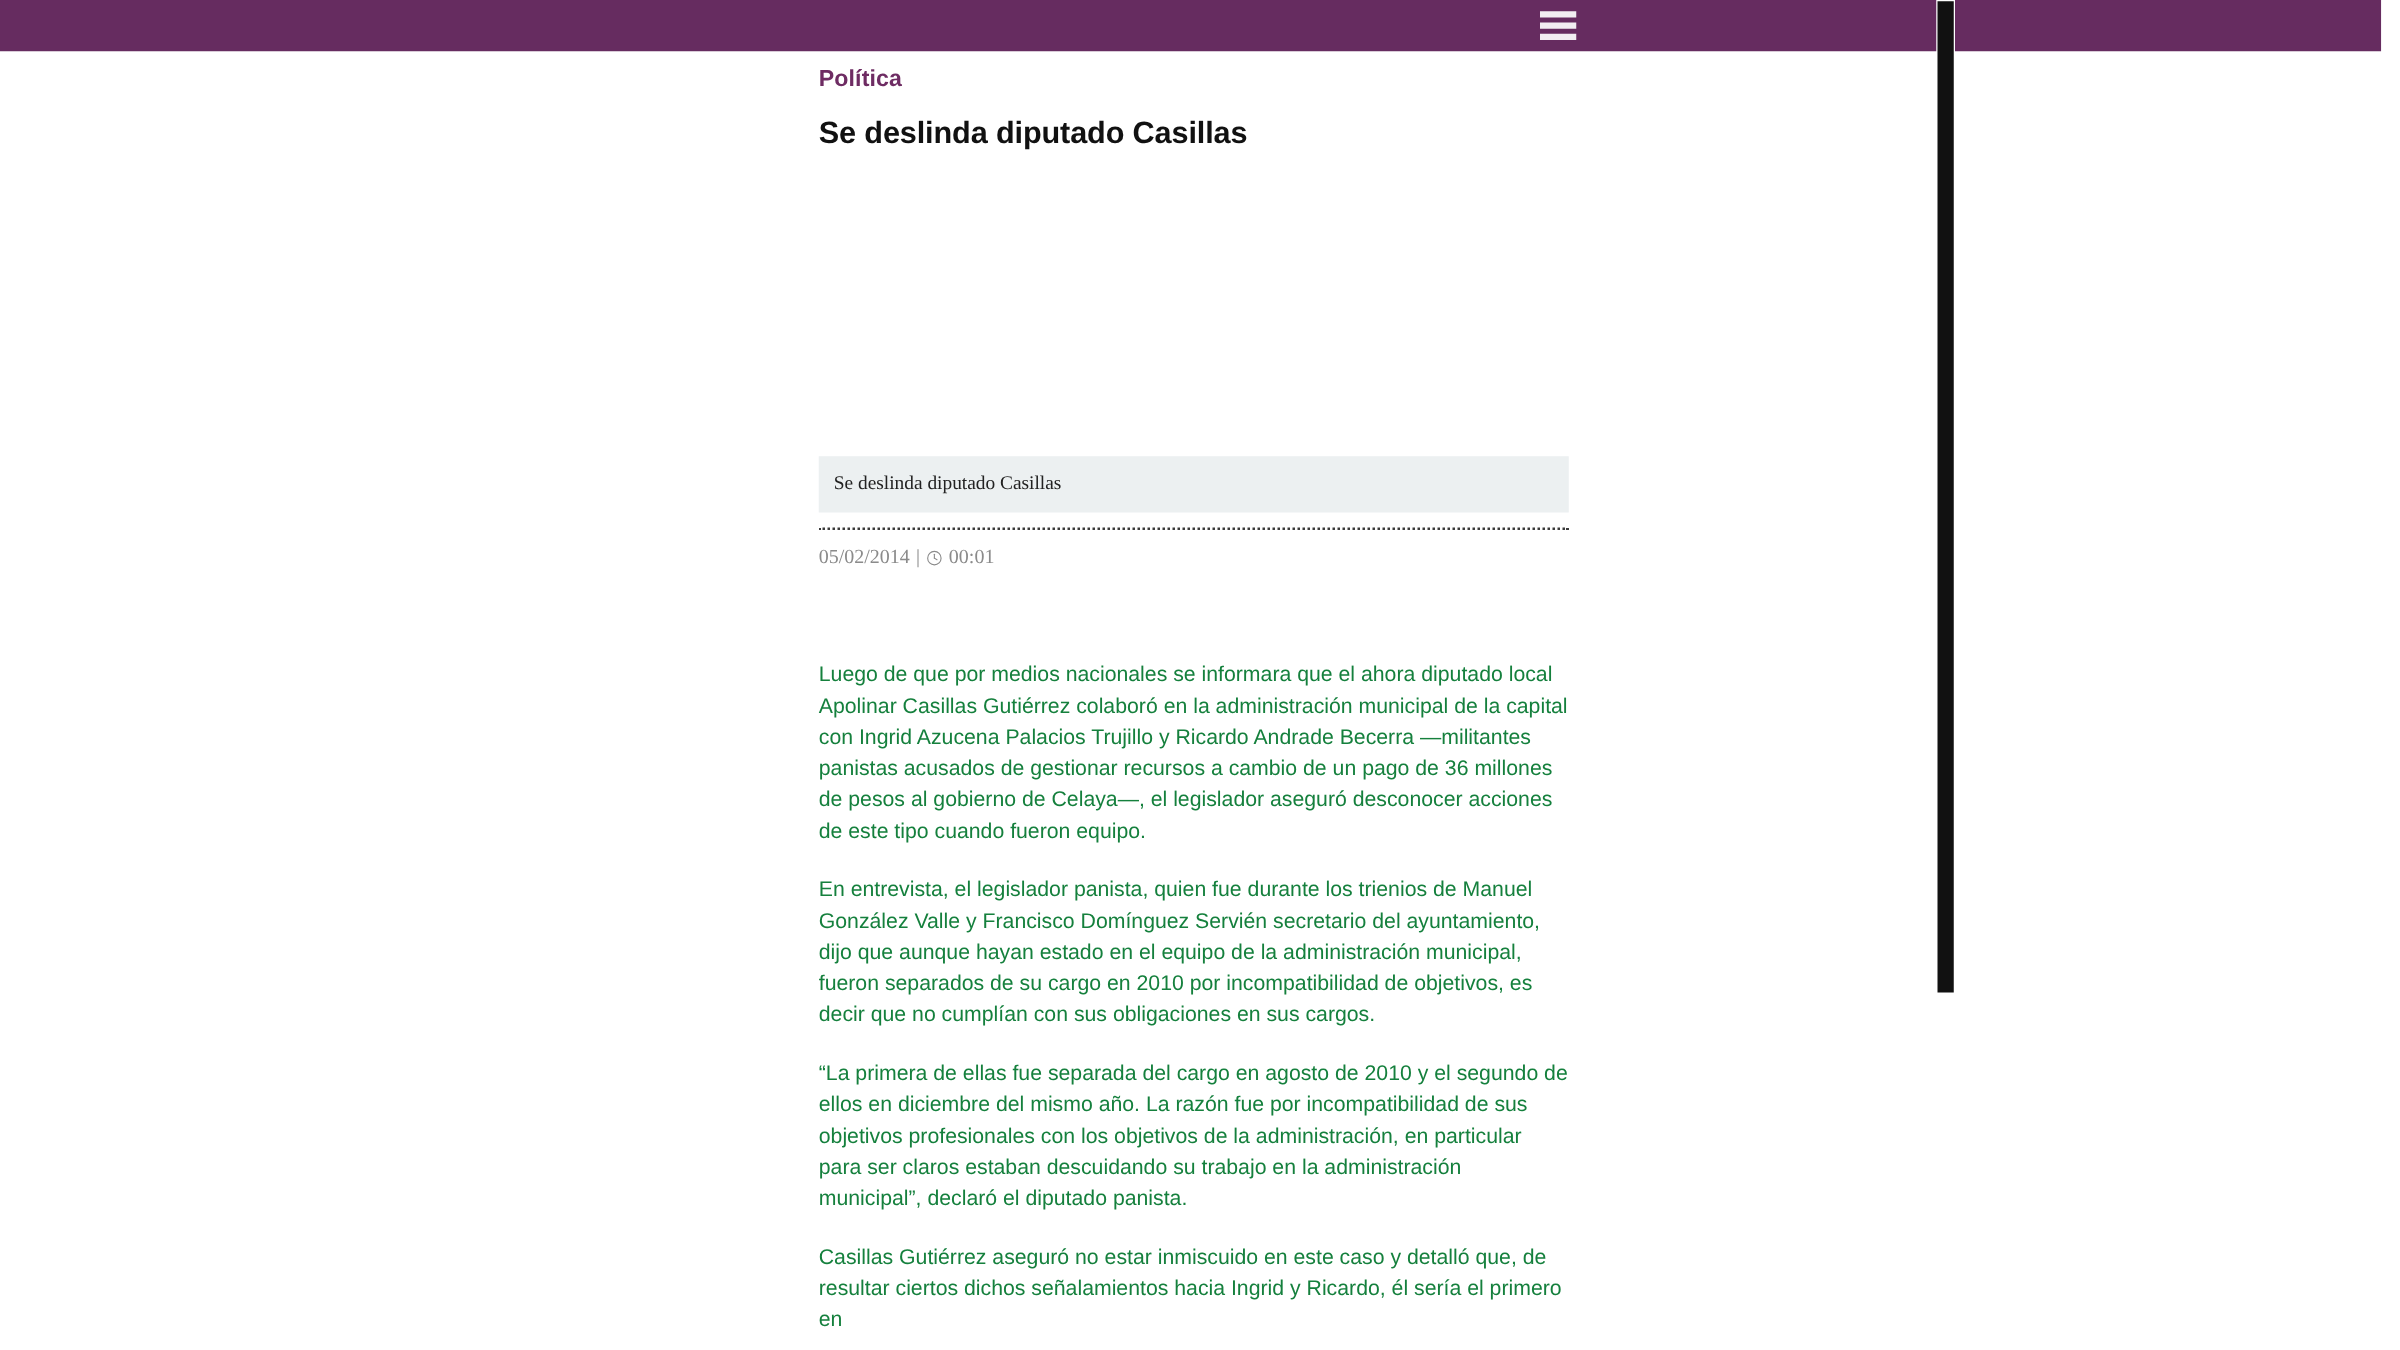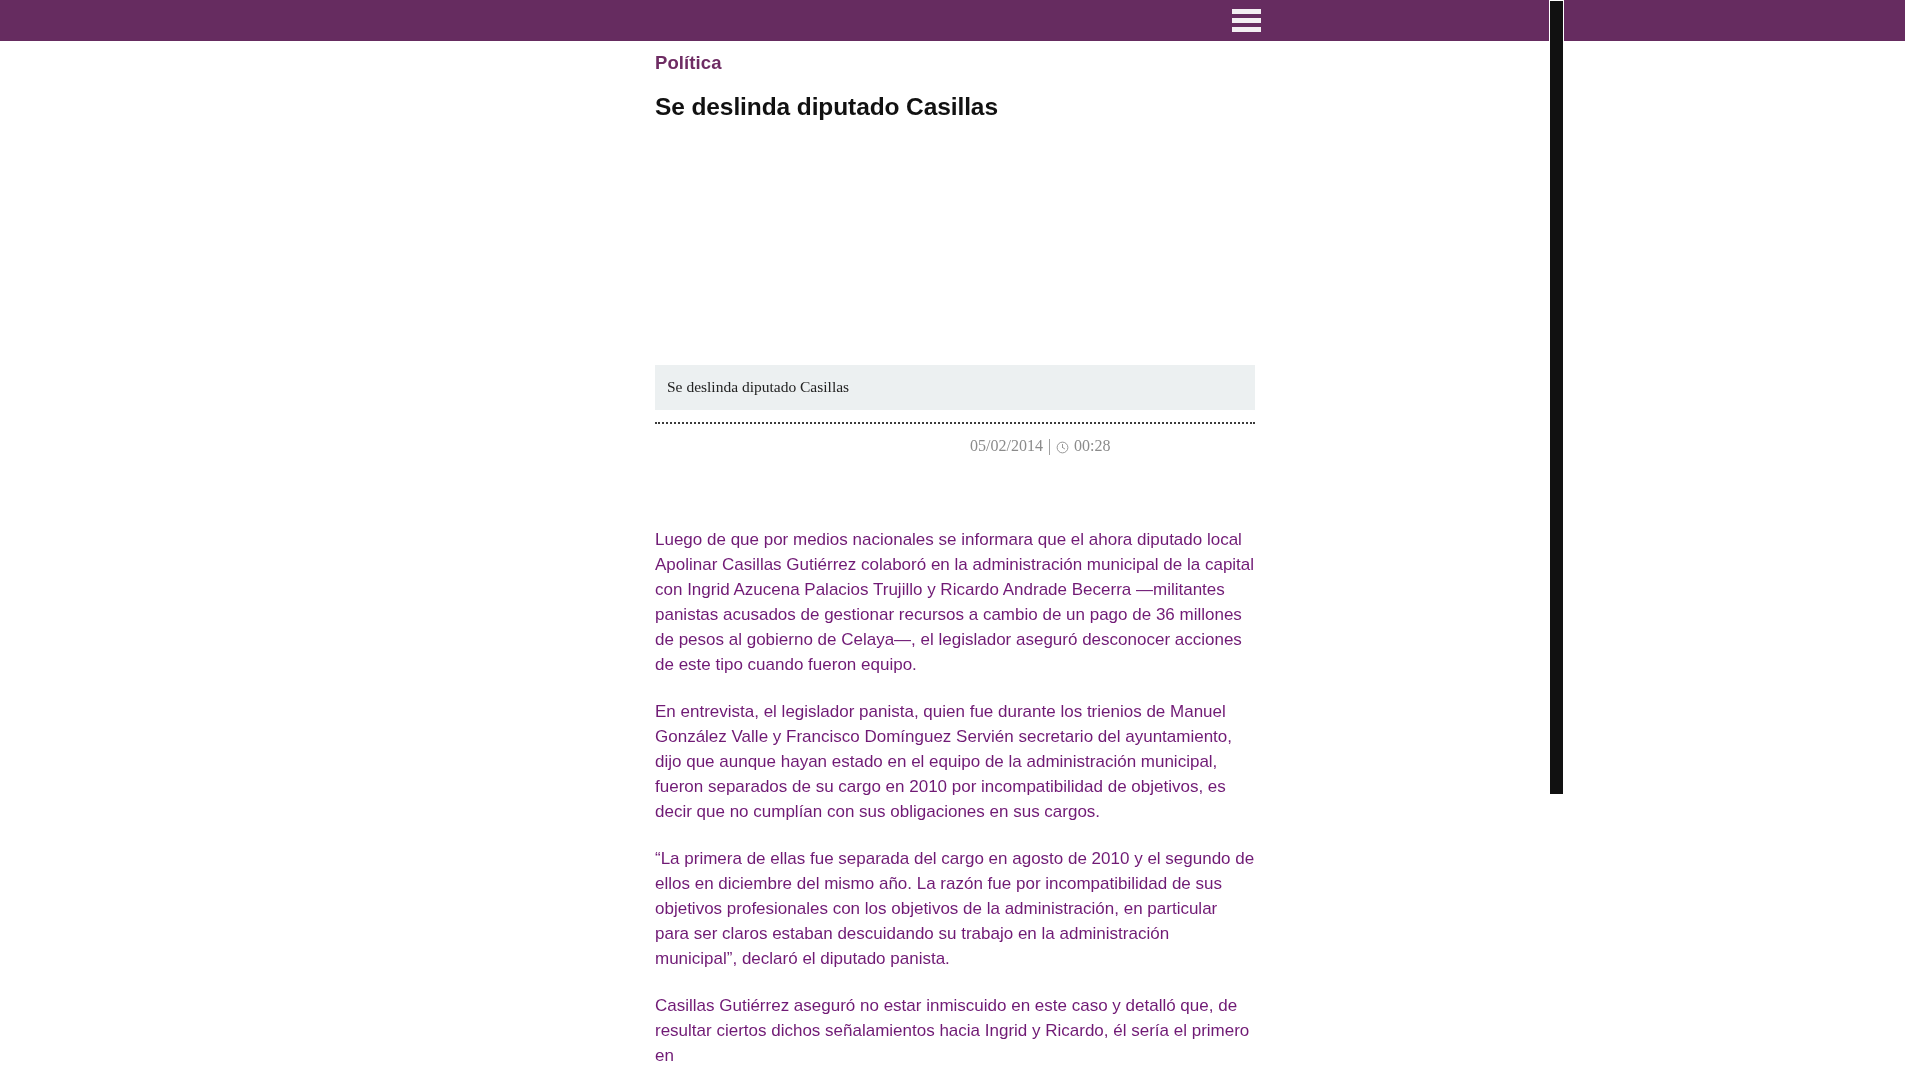--- a/index.html
+++ b/index.html
@@ -113,21 +113,20 @@
     border-top: 2px dotted #3b3b3b;
     margin-top: 12px;
   }
 
   
   .meta-row {
     width: 600px;
     display: flex;
     align-items: flex-start;
     padding-top: 13px;
-    justify-content: flex-end;
   }
   .meta-left {
     width: 285px;
     flex: 0 0 285px;
     font-family: "Liberation Serif", serif;
     font-size: 16px;
     color: #8b8b8b;
     display: flex;
     align-items: center;
     gap: 5px;
@@ -168,21 +167,21 @@
 
   
   .body-copy {
     width: 600px;
     padding-top: 73px;
   }
   .body-copy p {
     margin: 0 0 22px 0;
     font-size: 17px;
     line-height: 1.47;
-    color: #701a75;
+    color: #15803d;
     text-align: left;
   }
 
   
   .scrollbar-track {
     position: absolute;
     right: 0; top: 0;
     width: 15px;
     height: 1080px;
     background: #ffffff;
@@ -230,21 +229,21 @@
         <div class="meta-left">
           <span>05/02/2014</span>
           <span>|</span>
           <span class="clock-icon">
             <svg width="13" height="13" viewBox="0 0 16 16" aria-hidden="true">
               <circle cx="8" cy="8" r="6.6" fill="none" stroke="#8b8b8b" stroke-width="1.1"></circle>
               <line x1="8" y1="8" x2="8" y2="4.2" stroke="#8b8b8b" stroke-width="1.1" stroke-linecap="round"></line>
               <line x1="8" y1="8" x2="10.6" y2="9.6" stroke="#8b8b8b" stroke-width="1.1" stroke-linecap="round"></line>
             </svg>
           </span>
-          <span>00:28</span>
+          <span>00:01</span>
         </div>
 
       </div>
 
       <div class="body-copy">
         <p>Luego de que por medios nacionales se informara que el ahora diputado local Apolinar Casillas Gutiérrez colaboró en la administración municipal de la capital con Ingrid Azucena Palacios Trujillo y Ricardo Andrade Becerra —militantes panistas acusados de gestionar recursos a cambio de un pago de 36 millones de pesos al gobierno de Celaya—, el legislador aseguró desconocer acciones de este tipo cuando fueron equipo.</p>
         <p>En entrevista, el legislador panista, quien fue durante los trienios de Manuel González Valle y Francisco Domínguez Servién secretario del ayuntamiento, dijo que aunque hayan estado en el equipo de la administración municipal, fueron separados de su cargo en 2010 por incompatibilidad de objetivos, es decir que no cumplían con sus obligaciones en sus cargos.</p>
         <p>“La primera de ellas fue separada del cargo en agosto de 2010 y el segundo de ellos en diciembre del mismo año. La razón fue por incompatibilidad de sus objetivos profesionales con los objetivos de la administración, en particular para ser claros estaban descuidando su trabajo en la administración municipal”, declaró el diputado panista.</p>
         <p>Casillas Gutiérrez aseguró no estar inmiscuido en este caso y detalló que, de resultar ciertos dichos señalamientos hacia Ingrid y Ricardo, él sería el primero en</p>
       </div>

